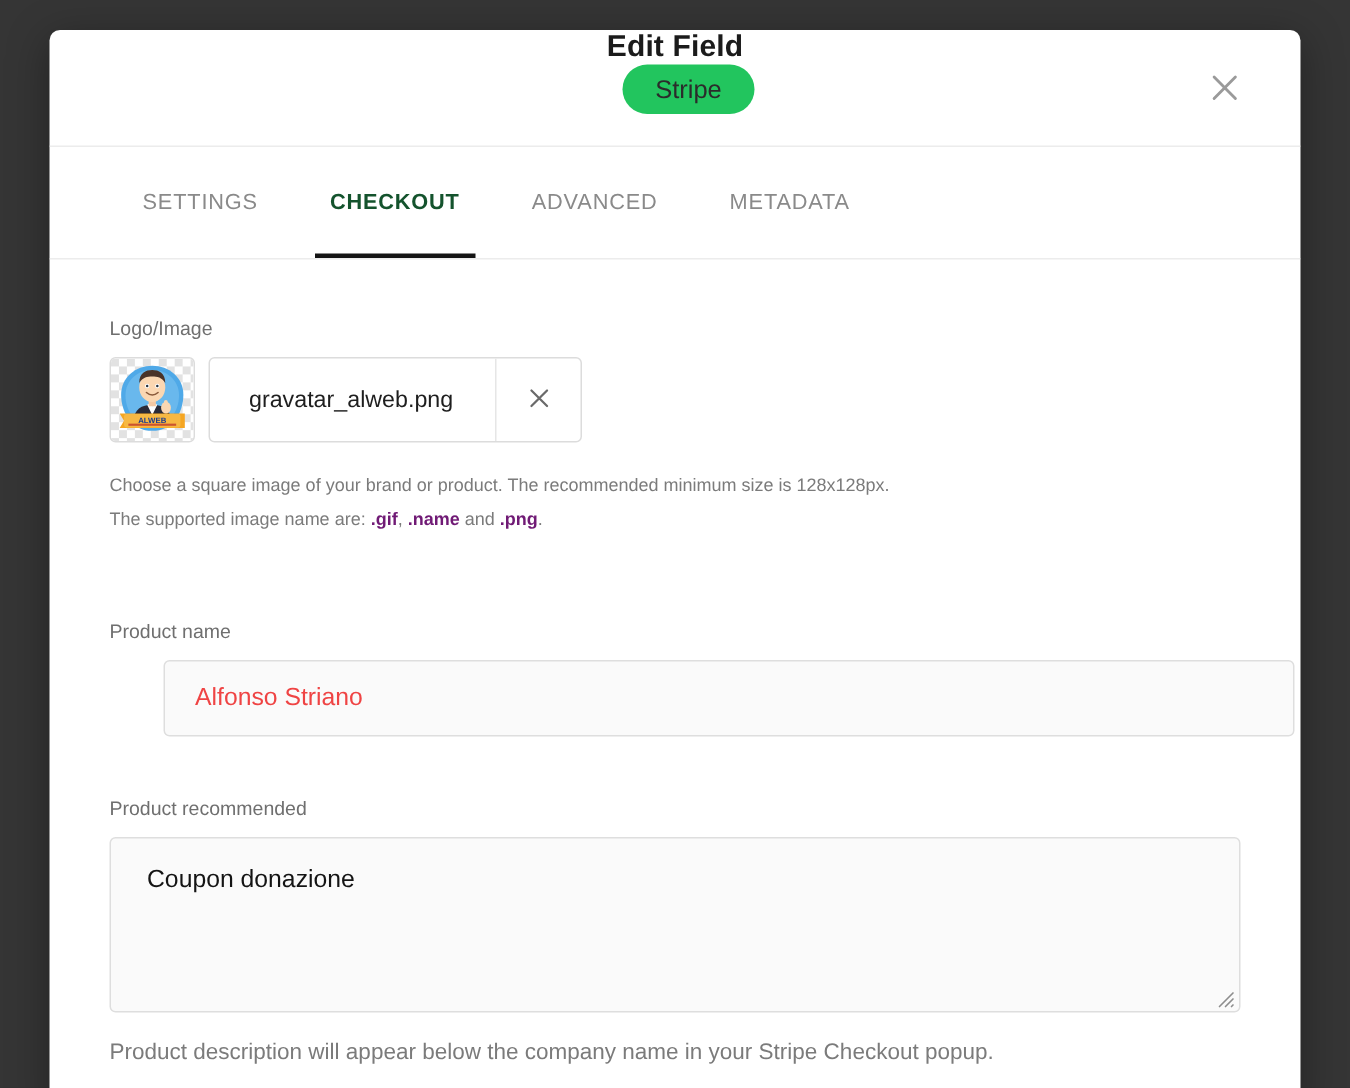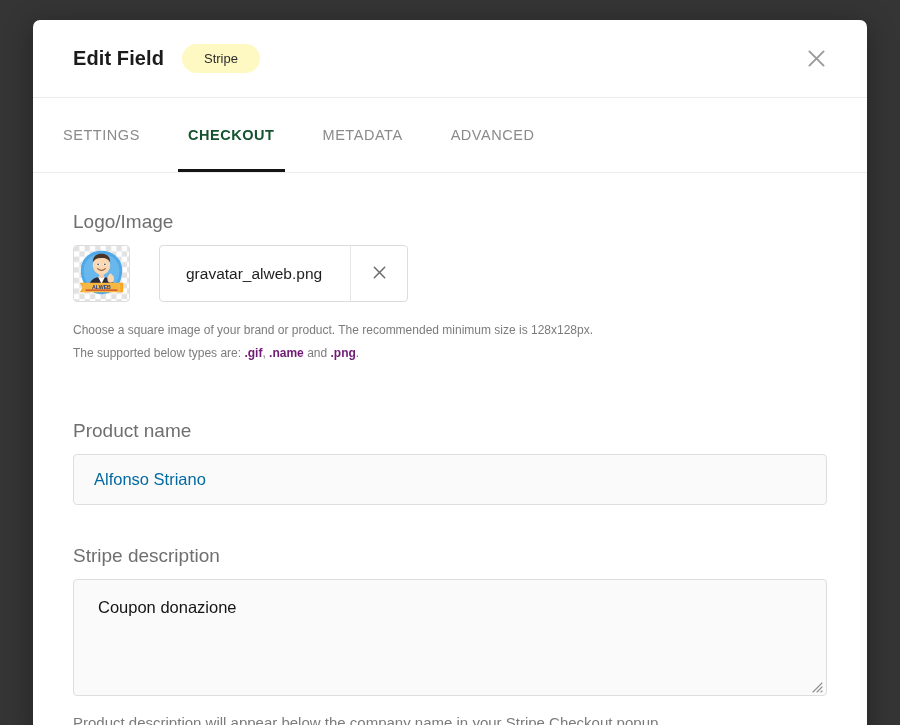--- a/index.html
+++ b/index.html
@@ -36,33 +36,34 @@
   }
 
   
   .modal-header {
     position: relative;
     height: 78px;
     border-bottom: 1px solid #ececec;
     display: flex;
     align-items: center;
     padding: 0 40px;
+    flex-direction: column;
   }
   .modal-title {
     font-size: 20px;
     font-weight: bold;
     color: #1b1b1b;
     letter-spacing: .1px;
     white-space: nowrap;
   }
   .badge-pill {
     margin-left: 18px;
-    background: #fef9c3;
+    background: #22c55e;
     color: #2b2b2b;
-    font-size: 13px;
+    font-size: 17px;
     padding: 8px 22px;
     border-radius: 999px;
     white-space: nowrap;
     line-height: 1;
   }
   .close-btn {
     position: absolute;
     right: 34px;
     top: 50%;
     transform: translateY(-50%);
@@ -76,21 +77,21 @@
     padding: 0;
   }
   .close-btn svg { display: block; }
 
   
   .tabs {
     height: 75px;
     border-bottom: 1px solid #ececec;
     display: flex;
     align-items: stretch;
-    padding: 0 20px;
+    padding: 0 52px;
   }
   .tab {
     position: relative;
     display: flex;
     align-items: center;
     font-size: 14.5px;
     letter-spacing: .55px;
     color: #8a8a8a;
     padding: 0 10px;
     margin-right: 28px;
@@ -111,31 +112,30 @@
     background: #141414;
   }
 
   
   .modal-body {
     padding: 38px 40px 0 40px;
   }
   .field-group { margin-bottom: 0; }
   .field-label {
     display: block;
-    font-size: 19px;
+    font-size: 13px;
     color: #6f6f6f;
     margin-bottom: 12px;
   }
 
   
   .logo-row {
     display: flex;
     align-items: stretch;
     height: 57px;
-    gap: 20px;
   }
   .thumb {
     width: 57px; height: 57px;
     border: 1px solid #dcdcdc;
     border-radius: 4px;
     overflow: hidden;
     background: #ffffff;
     flex: none;
     position: relative;
   }
@@ -186,22 +186,23 @@
   .text-input {
     display: block;
     width: 100%;
     height: 51px;
     border: 1px solid #dedede;
     border-radius: 4px;
     background: #fafafa;
     padding: 0 20px;
     font-family: inherit;
     font-size: 16.5px;
-    color: #0369a1;
+    color: #ef4444;
     outline: none;
+    margin-left: 36px;
   }
   .textarea-wrap { position: relative; }
   .text-area {
     display: block;
     width: 100%;
     height: 117px;
     border: 1px solid #dedede;
     border-radius: 4px;
     background: #fafafa;
     padding: 16px 24px;
@@ -243,22 +244,22 @@
         <svg width="19" height="19" viewBox="0 0 19 19" aria-hidden="true">
           <path d="M2.4 2.4 L16.6 16.6 M16.6 2.4 L2.4 16.6" stroke="#9a9a9a" stroke-width="1.9" stroke-linecap="round"></path>
         </svg>
       </span>
     </button>
   </div>
 
   <div class="tabs">
     <button class="tab">SETTINGS</button>
     <button class="tab active">CHECKOUT</button>
+    <button class="tab">ADVANCED</button>
     <button class="tab">METADATA</button>
-    <button class="tab">ADVANCED</button>
   </div>
 
   <div class="modal-body">
 
     <div class="field-group">
       <span class="field-label">Logo/Image</span>
 
       <div class="logo-row">
 
         <div class="thumb" title="gravatar alweb avatar">
@@ -311,36 +312,36 @@
                 <path d="M2.3 2.3 L12.7 12.7 M12.7 2.3 L2.3 12.7" stroke="#6a6a6a" stroke-width="1.5" stroke-linecap="round"></path>
               </svg>
             </span>
           </button>
         </div>
       </div>
 
       <div class="help-text">
         <div>Choose a square image of your brand or product. The recommended minimum size is 128x128px.</div>
         <div>
-          <span>The supported below types are: </span><b>.gif</b><span>, </span><b>.name</b><span> and </span><b>.png</b><span>.</span>
+          <span>The supported image name are: </span><b>.gif</b><span>, </span><b>.name</b><span> and </span><b>.png</b><span>.</span>
         </div>
       </div>
     </div>
 
     <div class="spacer-lg"></div>
 
     <div class="field-group">
       <span class="field-label">Product name</span>
       <input class="text-input" type="text" value="Alfonso Striano" style="">
     </div>
 
     <div class="spacer-md"></div>
 
     <div class="field-group">
-      <span class="field-label">Stripe description</span>
+      <span class="field-label">Product recommended</span>
       <div class="textarea-wrap">
         <textarea class="text-area" placeholder="Product description" style="">Coupon donazione</textarea>
         <span class="resize-grip">
           <svg width="14" height="14" viewBox="0 0 14 14" aria-hidden="true">
             <path d="M13 4 L4 13 M13 8 L8 13 M13 12 L12 13" stroke="#8d8d8d" stroke-width="1.1" stroke-linecap="round"></path>
           </svg>
         </span>
       </div>
       <div class="footer-help">Product description will appear below the company name in your Stripe Checkout popup.</div>
     </div>

